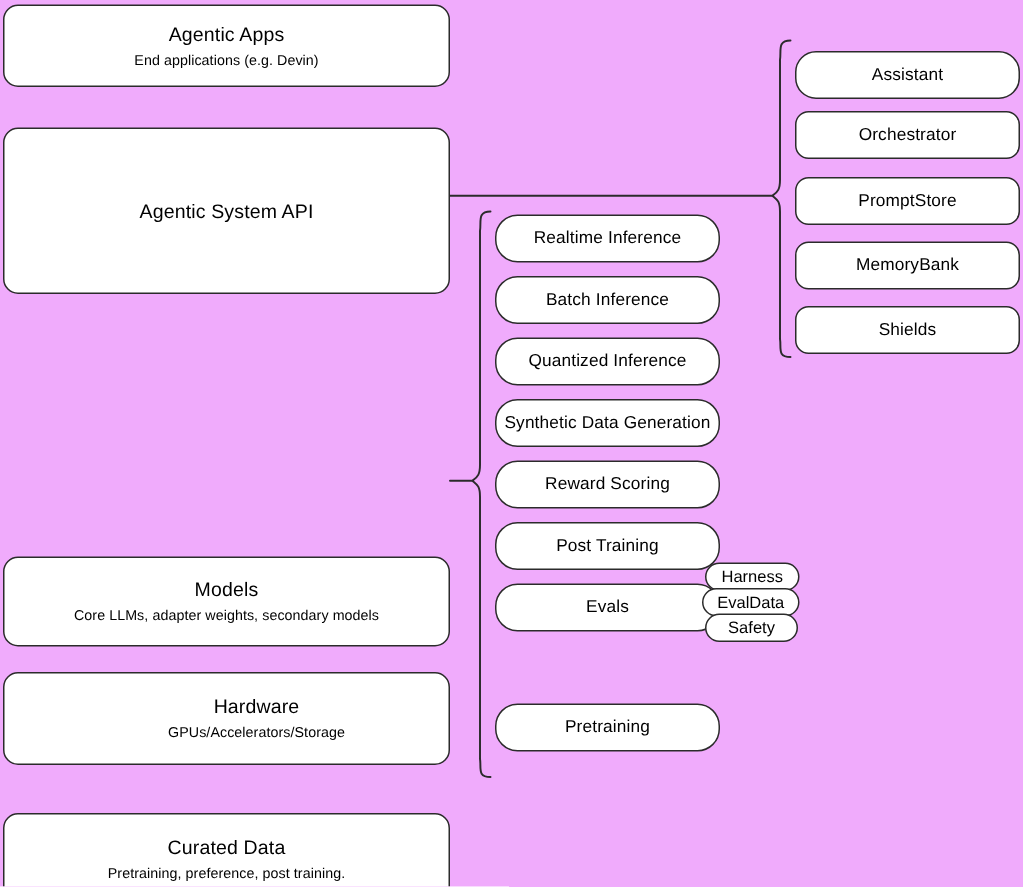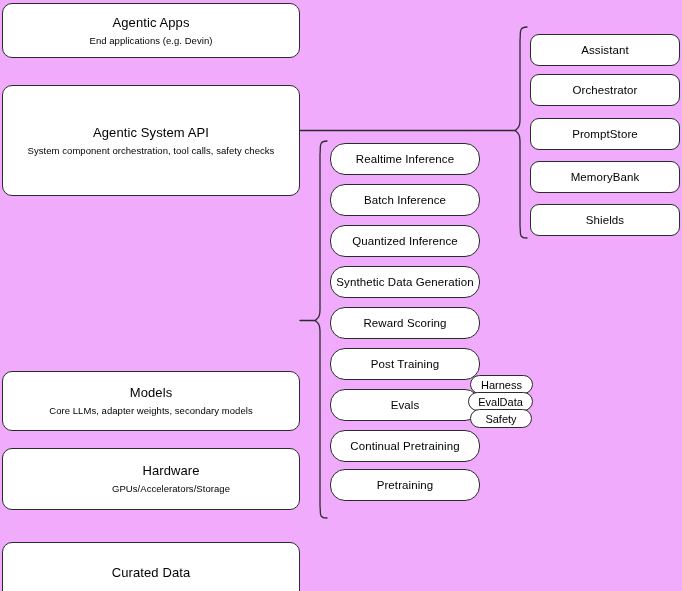--- a/index.html
+++ b/index.html
@@ -132,36 +132,36 @@
     <line x1="300" y1="320.5" x2="315" y2="320.5"></line>
   </svg>
 
   <div class="box layer" style="top:3px; height:55px;">
     <div class="title">Agentic Apps</div>
     <div class="sub">End applications (e.g. Devin)</div>
   </div>
 
   <div class="box layer" style="top:85px; height:111px;">
     <div class="title">Agentic System API</div>
-    <div class="sub">System component orchestration, tool calls, safety checks</div>
   </div>
 
 
   <div class="box layer" style="top:371px; height:60px;">
     <div class="title">Models</div>
     <div class="sub">Core LLMs, adapter weights, secondary models</div>
   </div>
 
   <div class="box layer" style="top:448px; height:62px;padding-left:40px;">
     <div class="title">Hardware</div>
     <div class="sub">GPUs/Accelerators/Storage</div>
   </div>
 
   <div class="box layer" style="top:504px; height:62px;margin-top:38px;">
     <div class="title">Curated Data</div>
+    <div class="sub">Pretraining, preference, post training.</div>
   </div>
 
   <div class="box mid" style="top:143px;">
     <div class="title">Realtime Inference</div>
   </div>
   <div class="box mid" style="top:184px;">
     <div class="title">Batch Inference</div>
   </div>
   <div class="box mid" style="top:225px;">
     <div class="title">Quantized Inference</div>
@@ -170,33 +170,30 @@
     <div class="title">Synthetic Data Generation</div>
   </div>
   <div class="box mid" style="top:307px;">
     <div class="title">Reward Scoring</div>
   </div>
   <div class="box mid" style="top:348px;">
     <div class="title">Post Training</div>
   </div>
   <div class="box mid" style="top:389px;">
     <div class="title">Evals</div>
-  </div>
-  <div class="box mid" style="top:430px;">
-    <div class="title">Continual Pretraining</div>
   </div>
   <div class="box mid" style="top:469px;">
     <div class="title">Pretraining</div>
   </div>
 
   <div class="pill" style="left:470px; top:375px; width:63px;">Harness</div>
   <div class="pill" style="left:468px; top:392px; width:65px;">EvalData</div>
   <div class="pill" style="left:470px; top:409px; width:62px;">Safety</div>
 
-  <div class="box rgt" style="top:34px;">
+  <div class="box rgt" style="top:34px;border-radius:14px;">
     <div class="title">Assistant</div>
   </div>
   <div class="box rgt" style="top:74px;">
     <div class="title">Orchestrator</div>
   </div>
   <div class="box rgt" style="top:118px;">
     <div class="title">PromptStore</div>
   </div>
   <div class="box rgt" style="top:161px;">
     <div class="title">MemoryBank</div>

